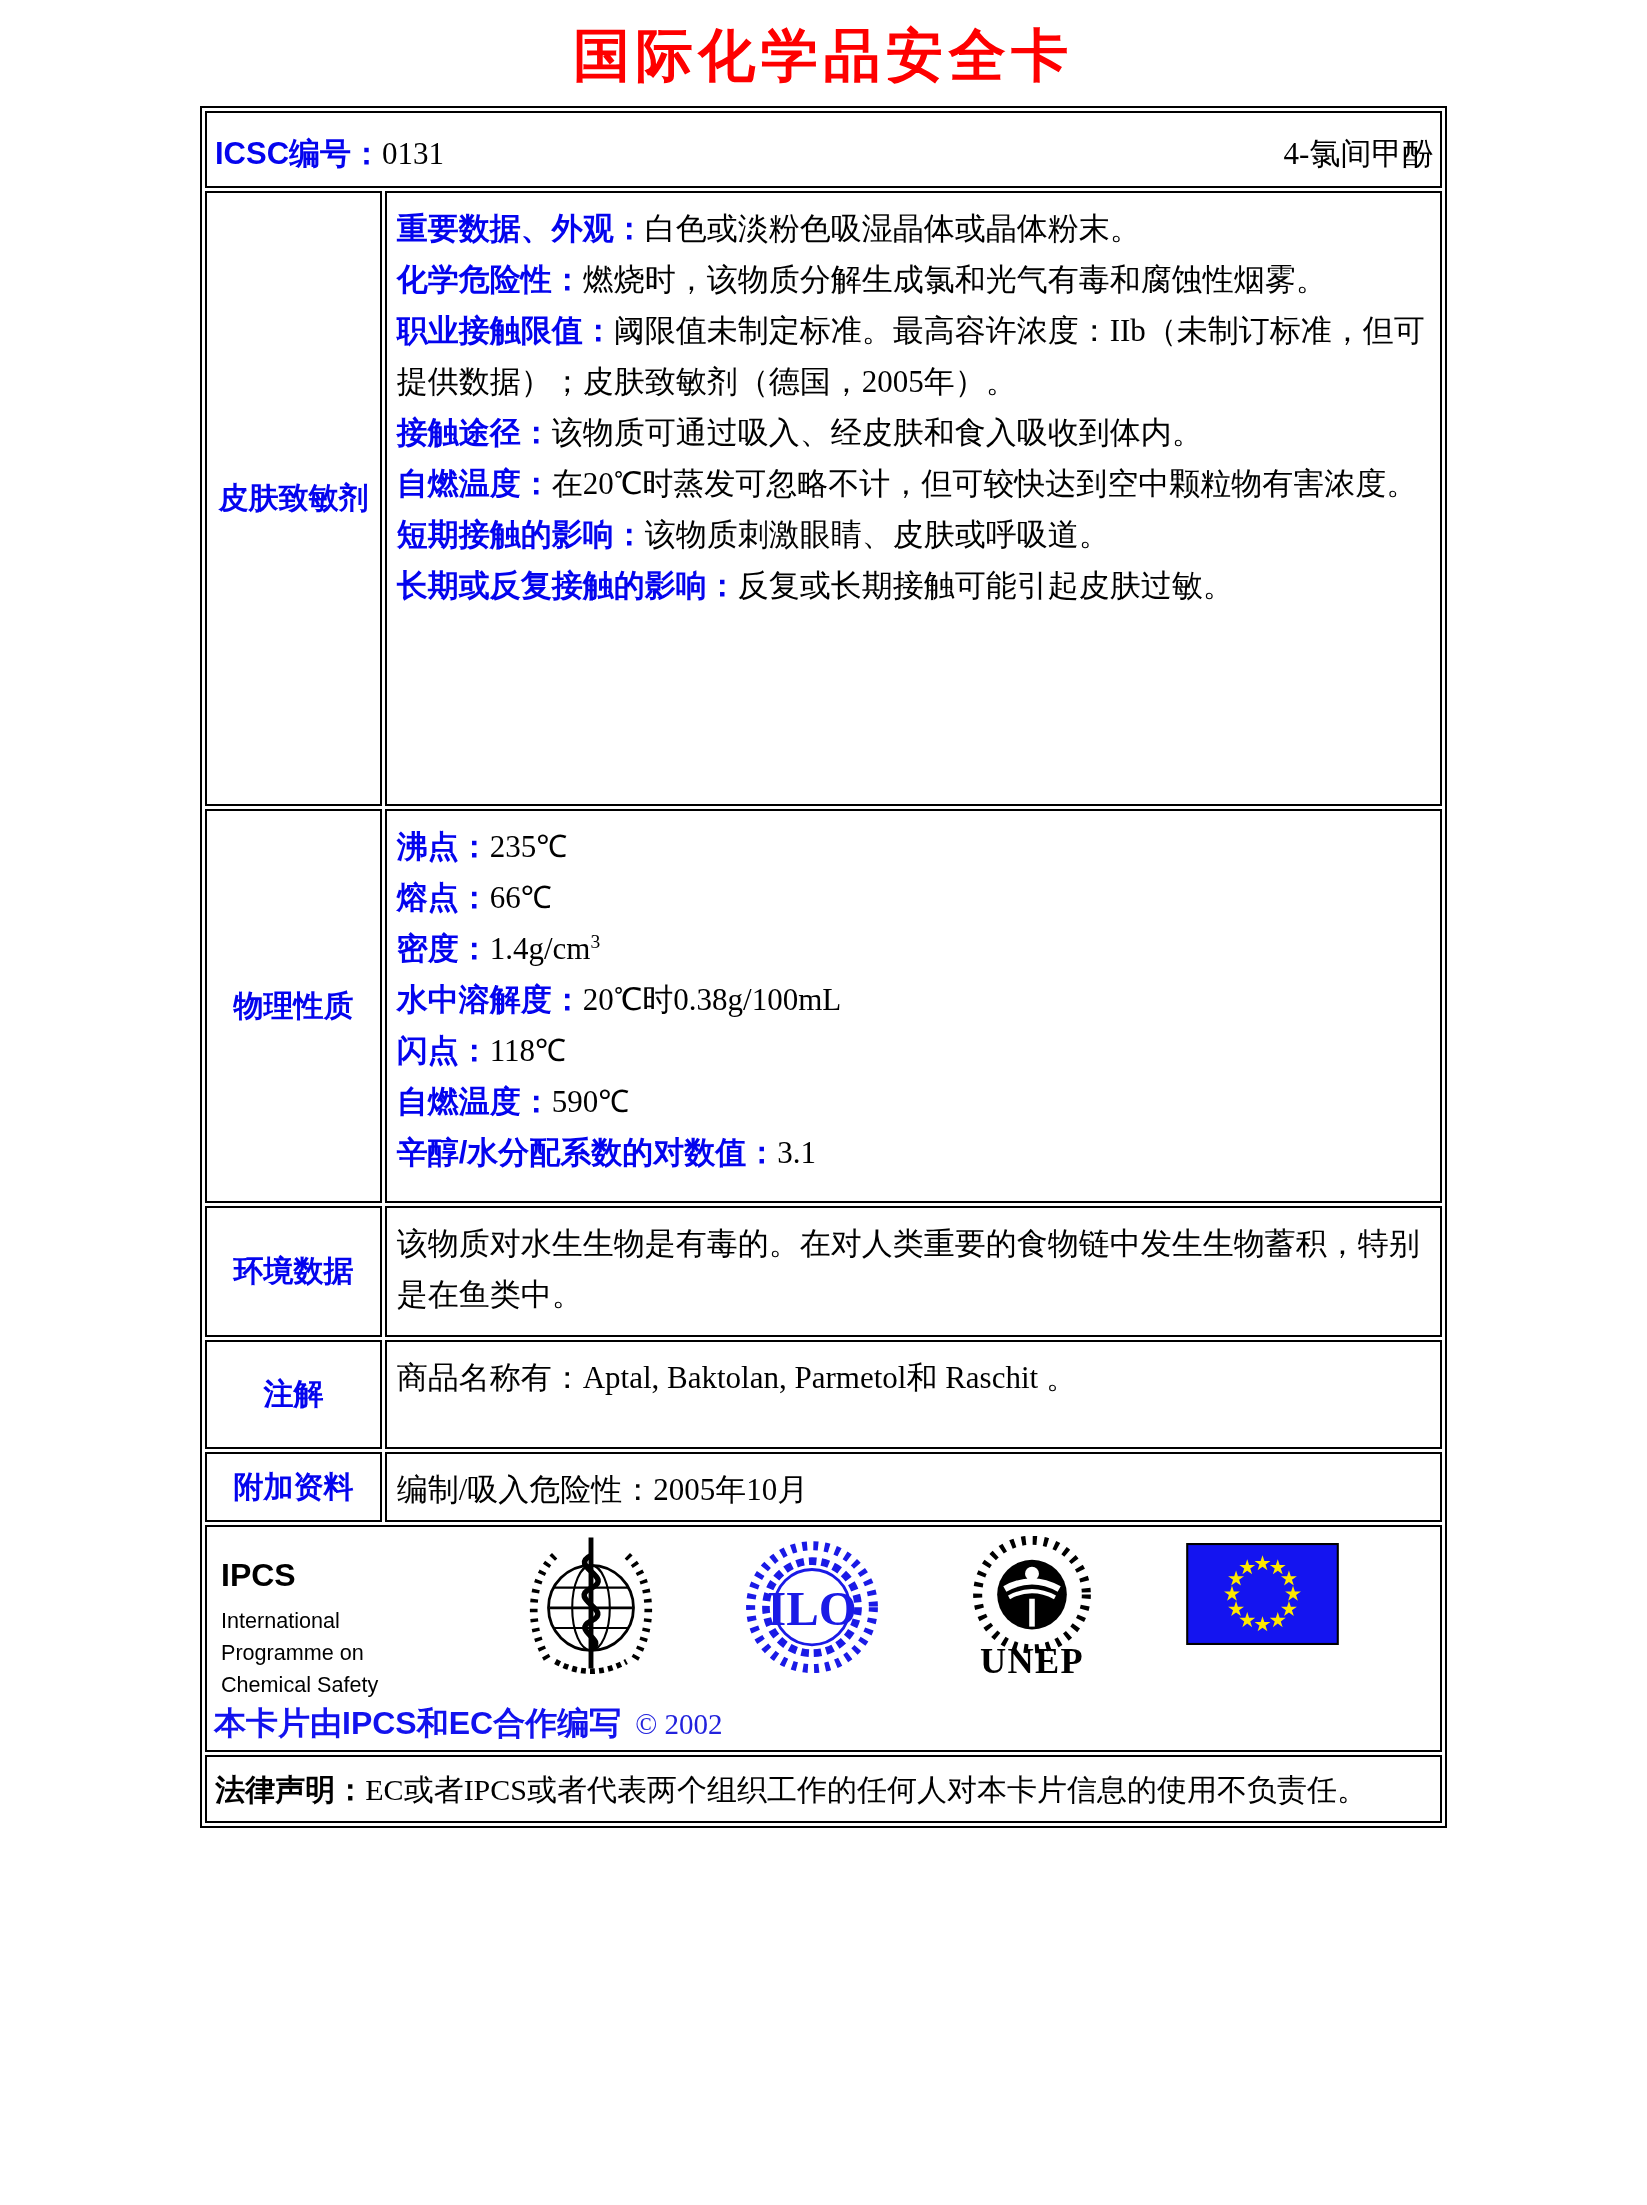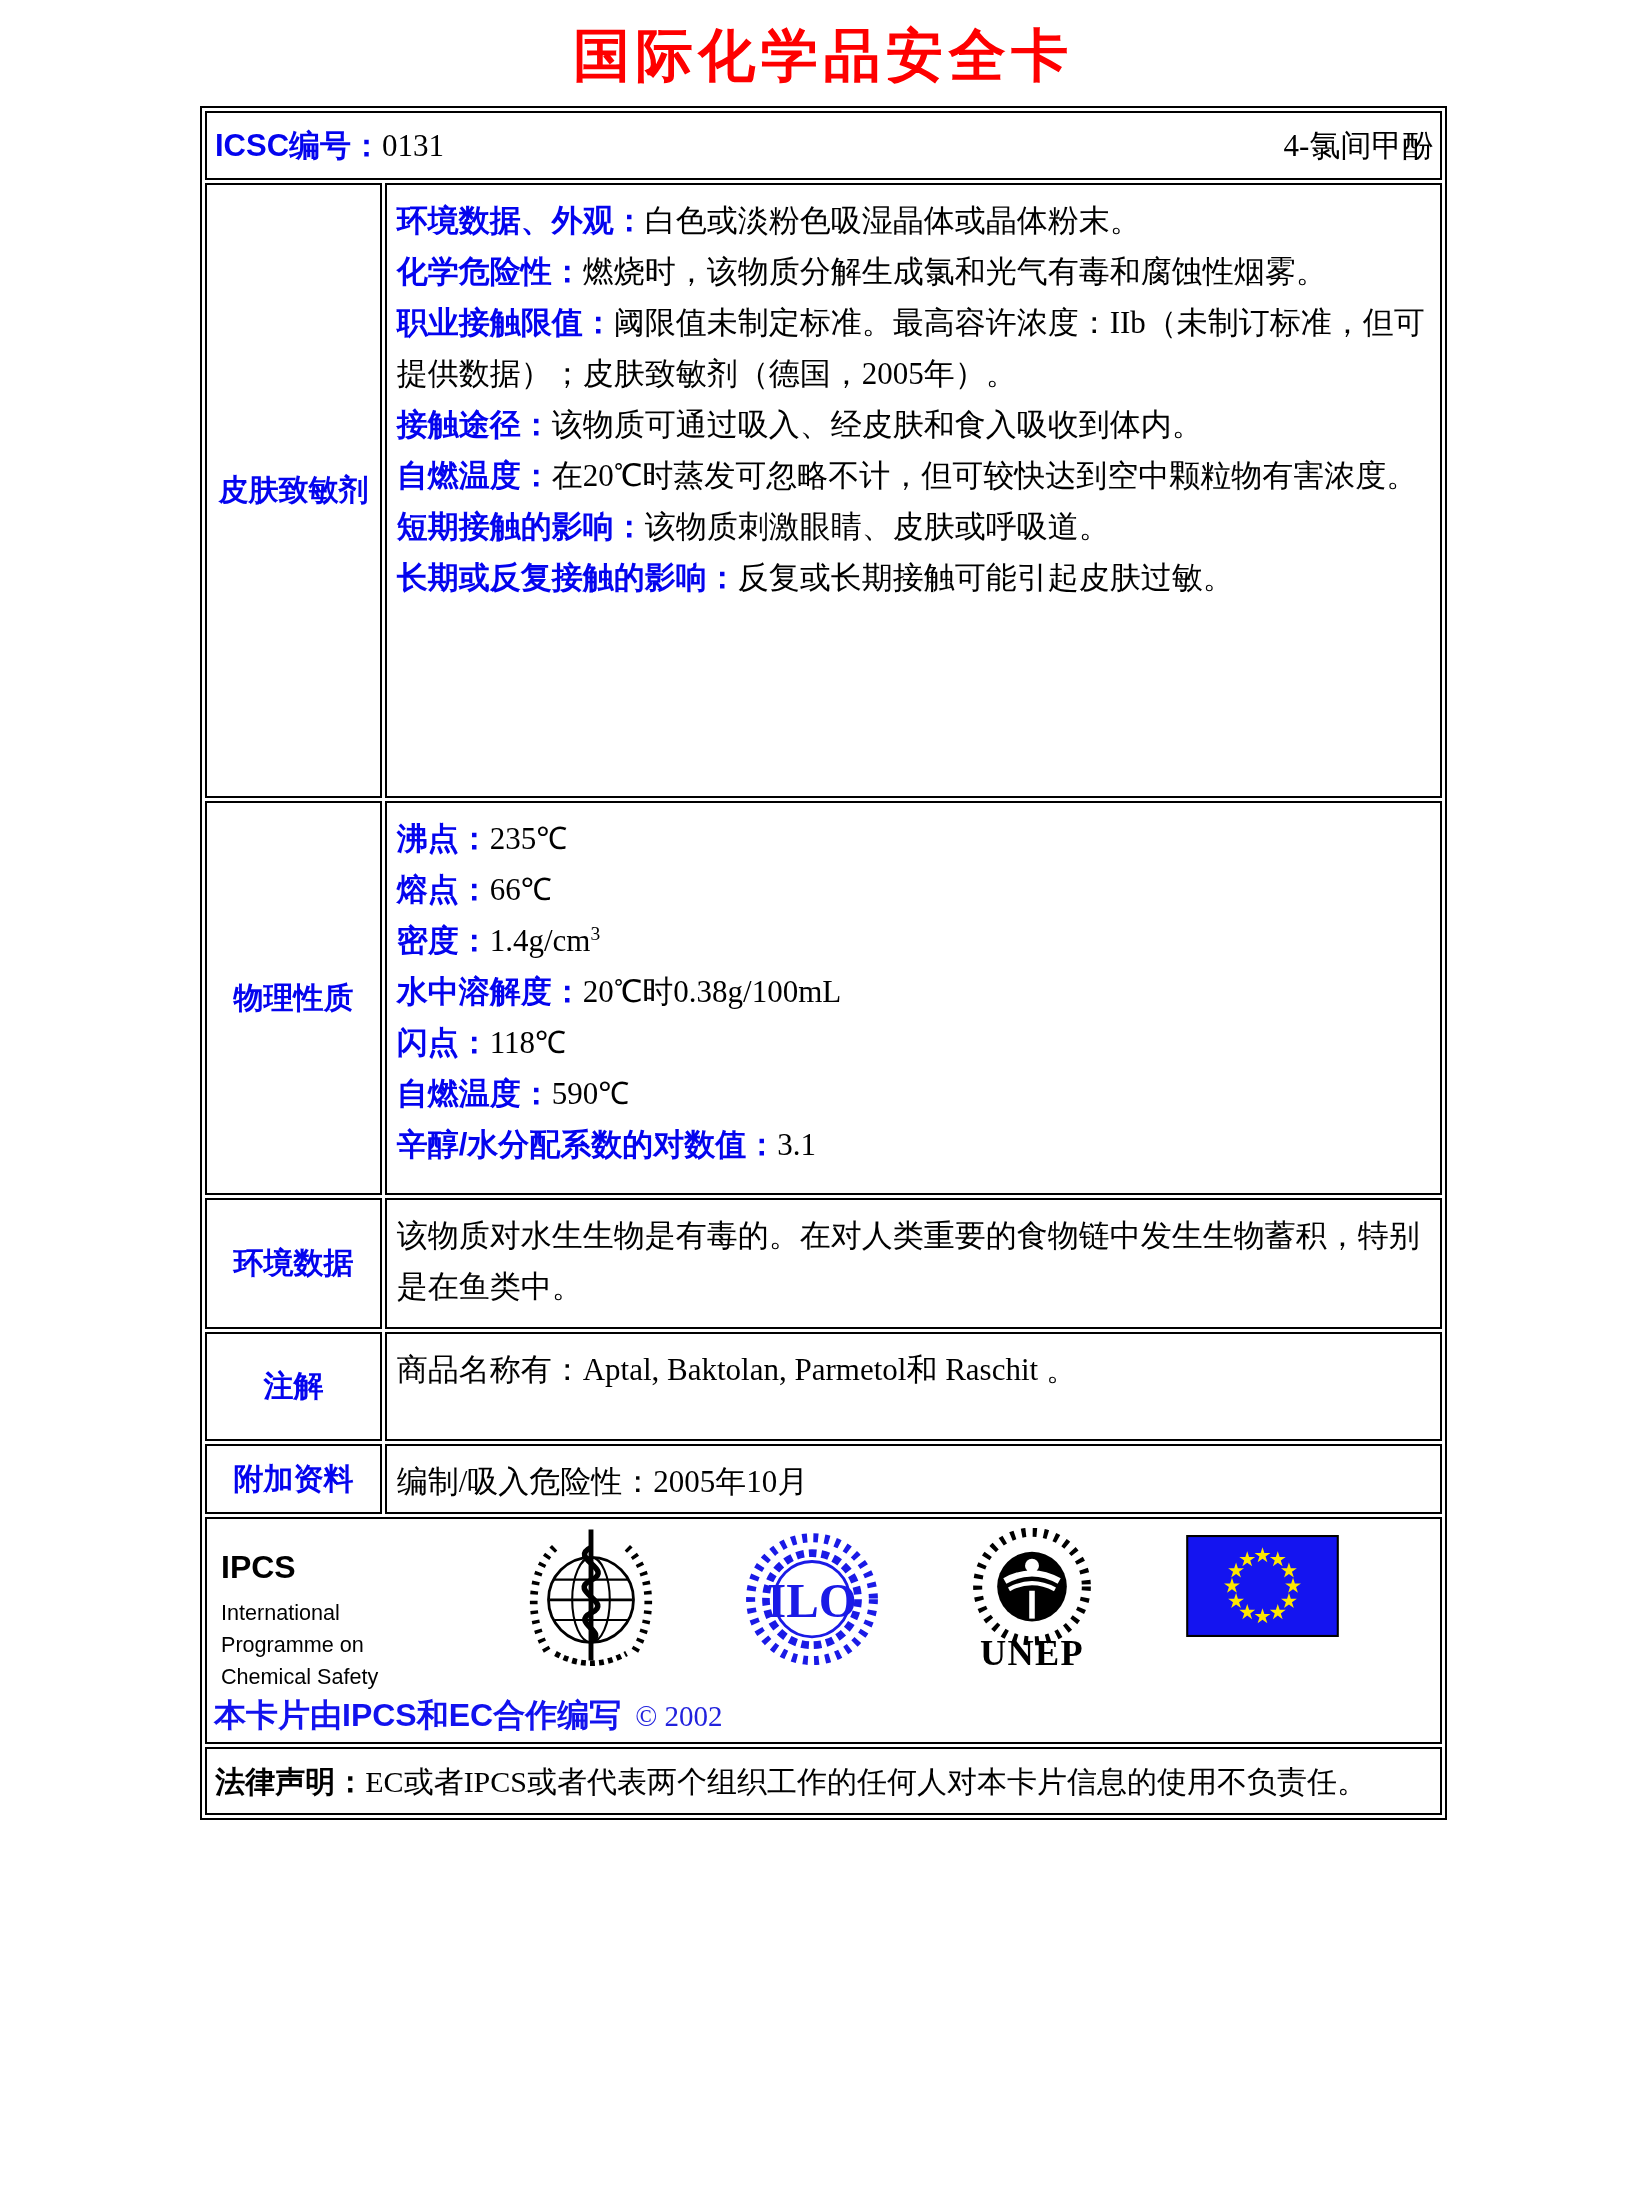--- a/index.html
+++ b/index.html
@@ -50,20 +50,21 @@
     font-family: "Liberation Sans", sans-serif;
     font-weight: bold;
   }
   .hdr {
     display: flex;
     justify-content: space-between;
     align-items: center;
     height: 63px;
     font-size: 31px;
     padding: 0 5.6px 0 7px;
+    margin-top: 8px;
   }
   sup.unit-sup { font-size: 19.5px; line-height: 0; vertical-align: super; }
   .h-imp  { height: 615px; }
   .h-phy  { height: 394px; }
   .h-env  { height: 131px; }
   .h-note { height: 109px; }
   .h-add  { height: 45px; vertical-align: middle; padding-top: 2.8px; padding-bottom: 2.8px; }
   .h-logo { height: 189px; vertical-align: top; padding: 5.6px 7px 4.2px 7px; }
   .h-leg  { height: 68px; vertical-align: middle; font-size: 30px; padding: 0 8.3px; line-height: 39px; margin-left: 40px; }
   .legal-k { font-family: "Liberation Sans", sans-serif; font-weight: bold; color: #000; }
@@ -111,21 +112,21 @@
       <div class="hdr">
         <span><span class="k">ICSC编号：</span><span>0131</span></span>
         <span>4-氯间甲酚</span>
       </div>
     </td>
   </tr>
 
   <tr>
     <td class="lab h-imp">皮肤致敏剂</td>
     <td class="con h-imp">
-      <div><span class="k">环境数据、外观：</span><span>白色或淡粉色吸湿晶体或晶体粉末。</span></div>
+      <div><span class="k">重要数据、外观：</span><span>白色或淡粉色吸湿晶体或晶体粉末。</span></div>
       <div><span class="k">化学危险性：</span><span>燃烧时，该物质分解生成氯和光气有毒和腐蚀性烟雾。</span></div>
       <div><span class="k">职业接触限值：</span><span>阈限值未制定标准。最高容许浓度：IIb（未制订标准，但可提供数据）；皮肤致敏剂（德国，2005年）。</span></div>
       <div><span class="k">接触途径：</span><span>该物质可通过吸入、经皮肤和食入吸收到体内。</span></div>
       <div><span class="k">自燃温度：</span><span>在20℃时蒸发可忽略不计，但可较快达到空中颗粒物有害浓度。</span></div>
       <div><span class="k">短期接触的影响：</span><span>该物质刺激眼睛、皮肤或呼吸道。</span></div>
       <div><span class="k">长期或反复接触的影响：</span><span>反复或长期接触可能引起皮肤过敏。</span></div>
     </td>
   </tr>
 
   <tr>

